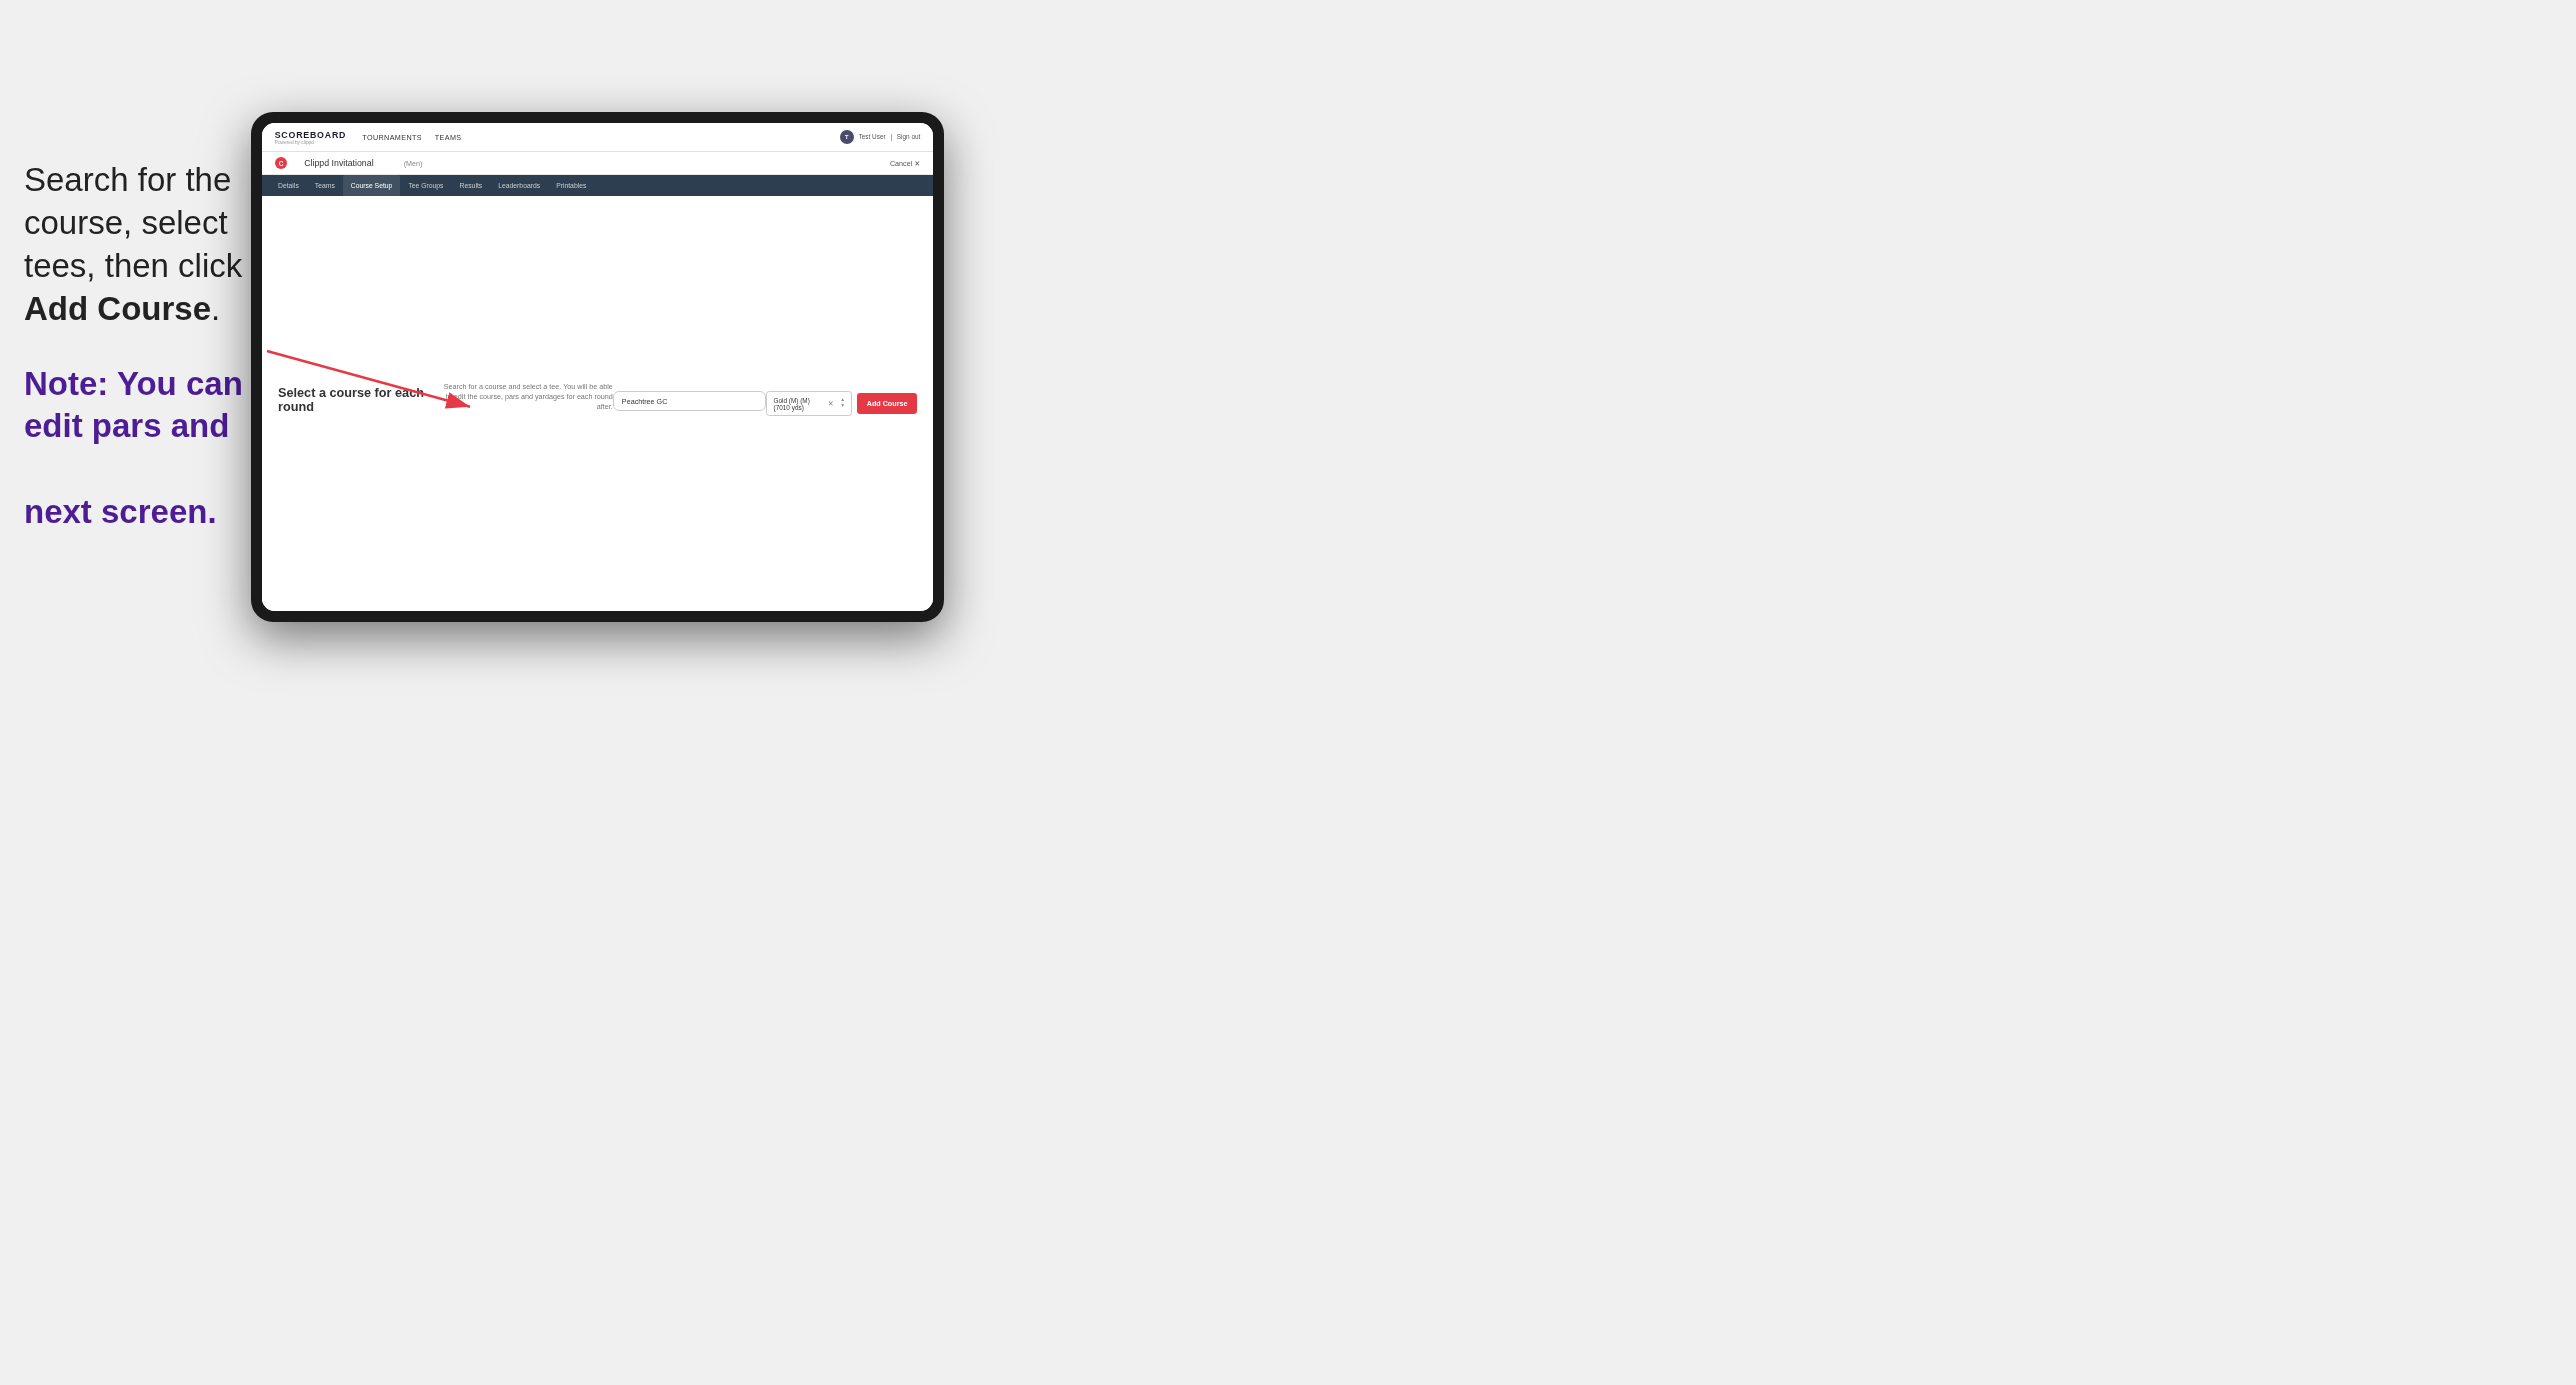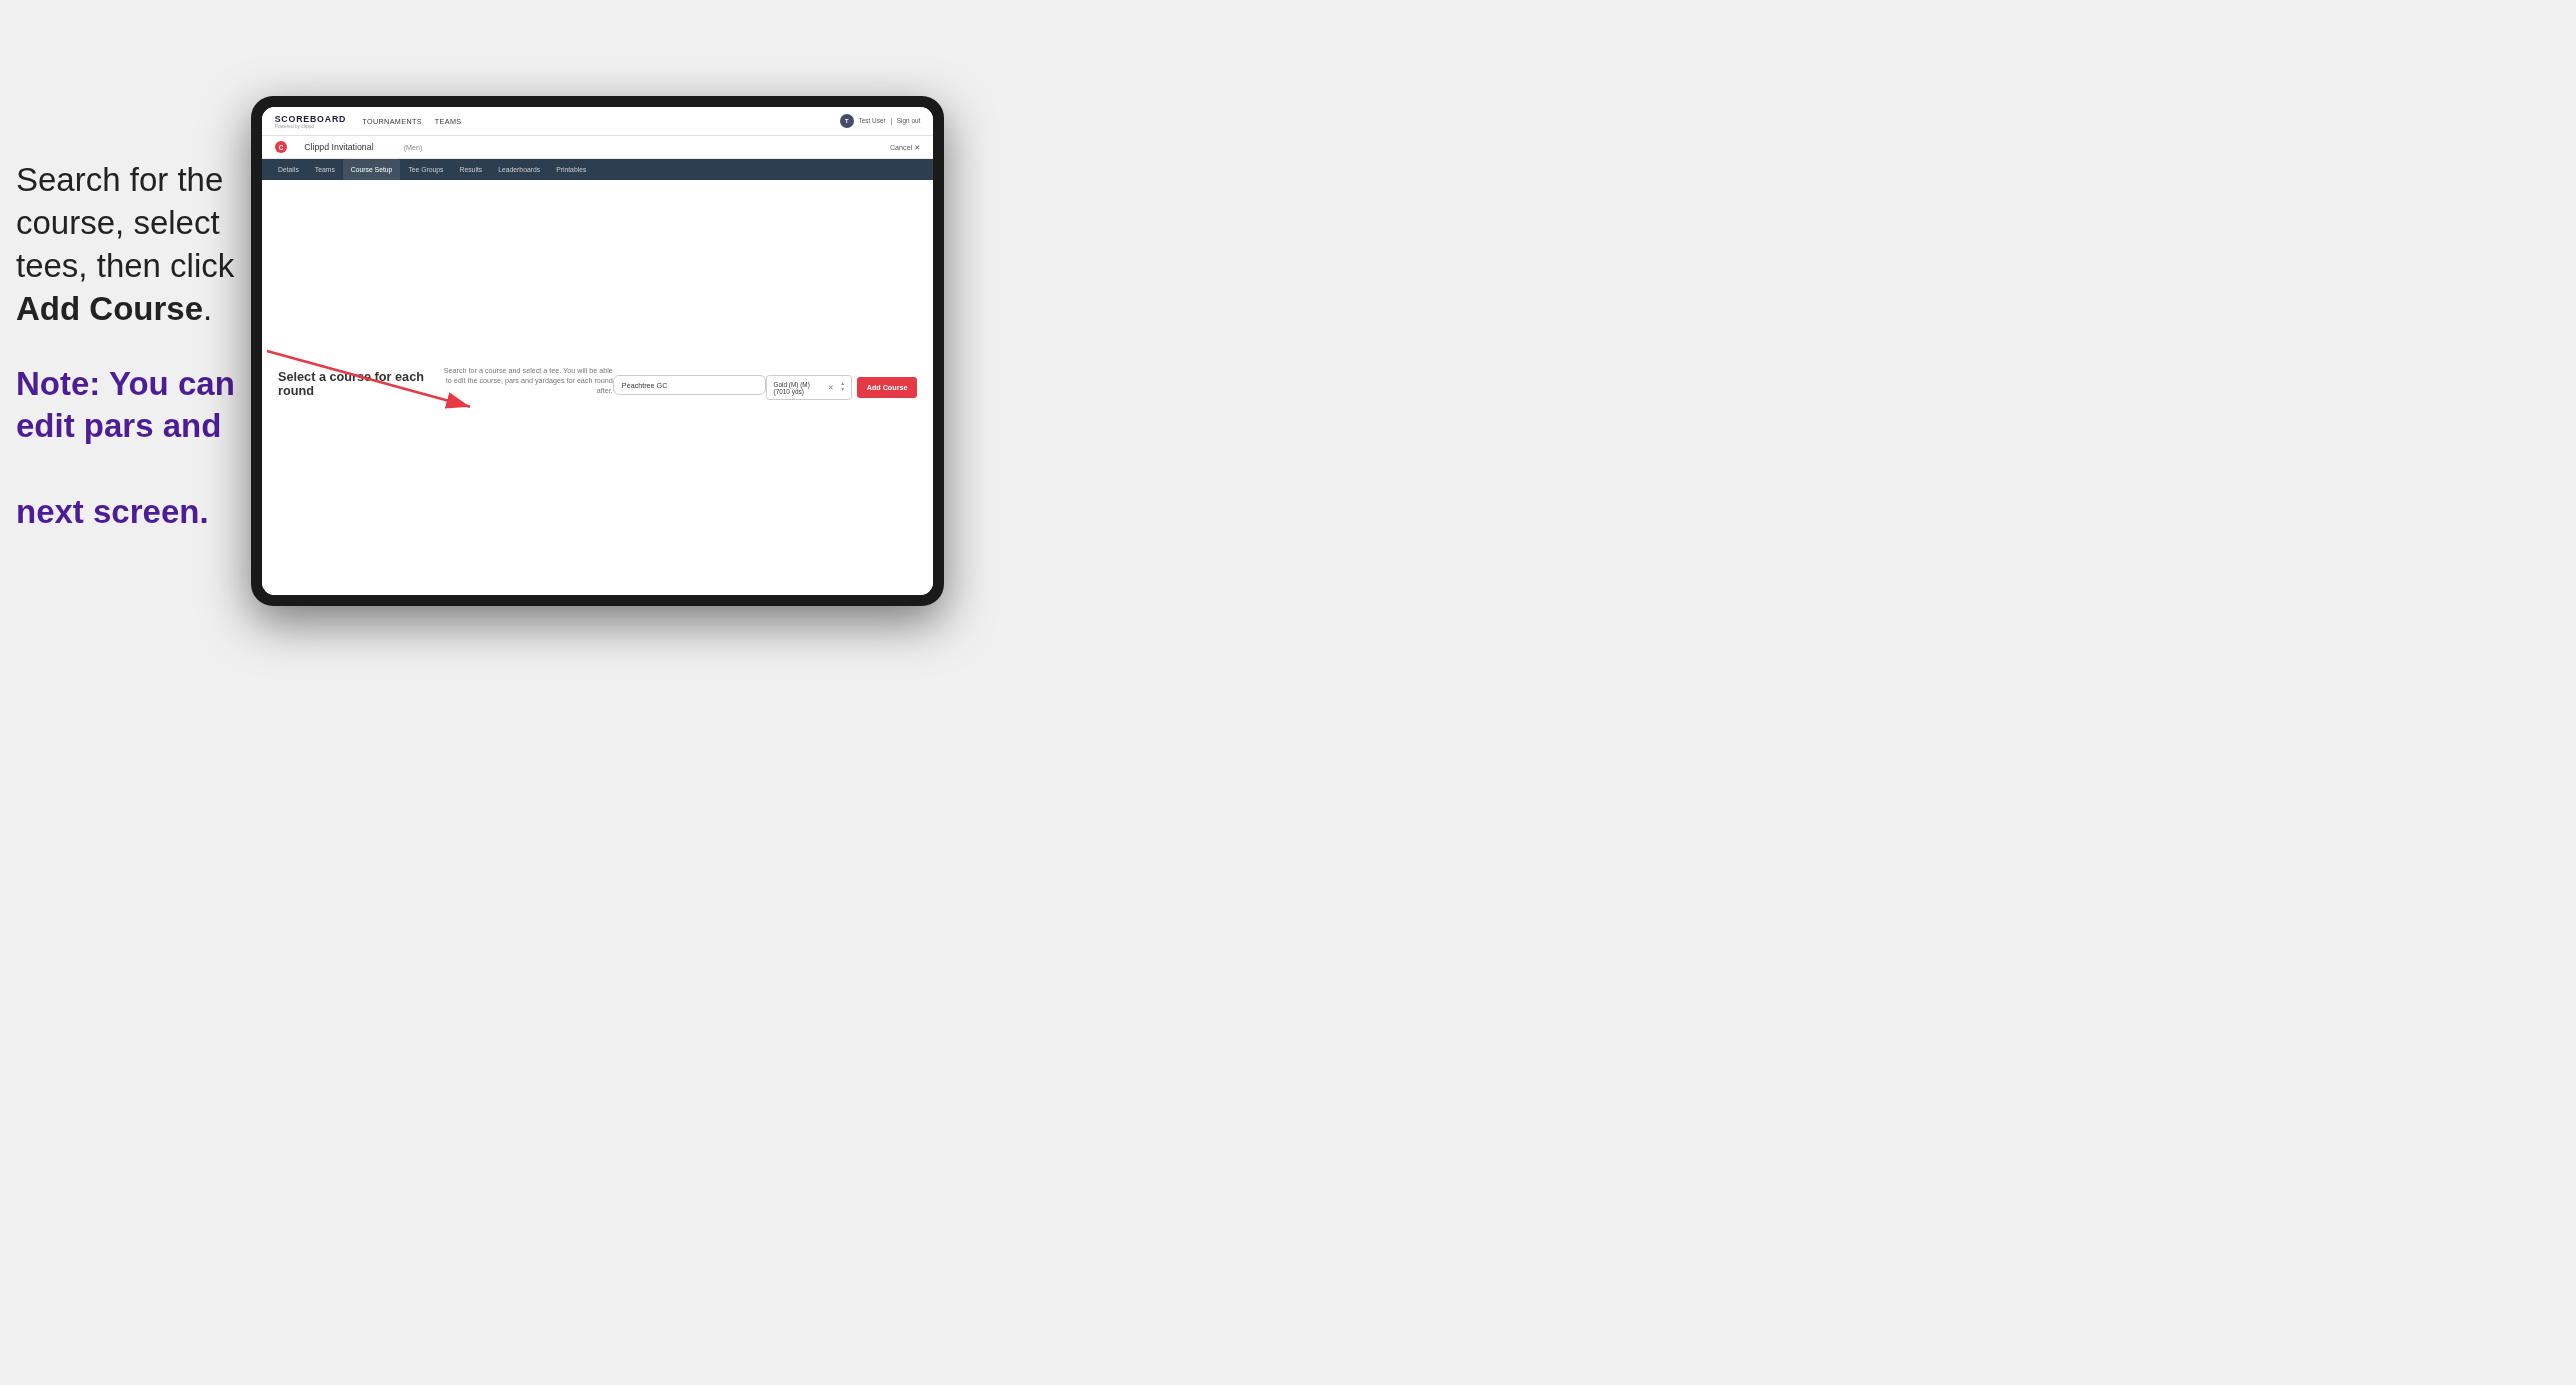--- a/index.html
+++ b/index.html
@@ -8,21 +8,21 @@
       font-family: -apple-system, BlinkMacSystemFont, 'Segoe UI', sans-serif;
       width: 2576px;
       height: 1386px;
       position: relative;
       overflow: hidden;
     }
 
     
     .annotation-area {
       position: absolute;
-      left: 16px;
+      left: 24px;
       top: 159px;
       width: 231px;
     }
     .annotation-text-normal {
       font-size: 33px;
       line-height: 1.3;
       color: #222;
       margin-bottom: 32px;
     }
     .annotation-text-bold {
@@ -32,21 +32,21 @@
       font-weight: bold;
     }
     .bold-inline {
       font-weight: bold;
     }
 
     
     .tablet {
       position: absolute;
       left: 251px;
-      top: 96px;
+      top: 112px;
       width: 693px;
       height: 510px;
       background: #1a1a1a;
       border-radius: 22px;
       padding: 11px;
       box-shadow: 0 16px 48px rgba(0,0,0,0.5);
     }
     .tablet-screen {
       width: 100%;
       height: 100%;

